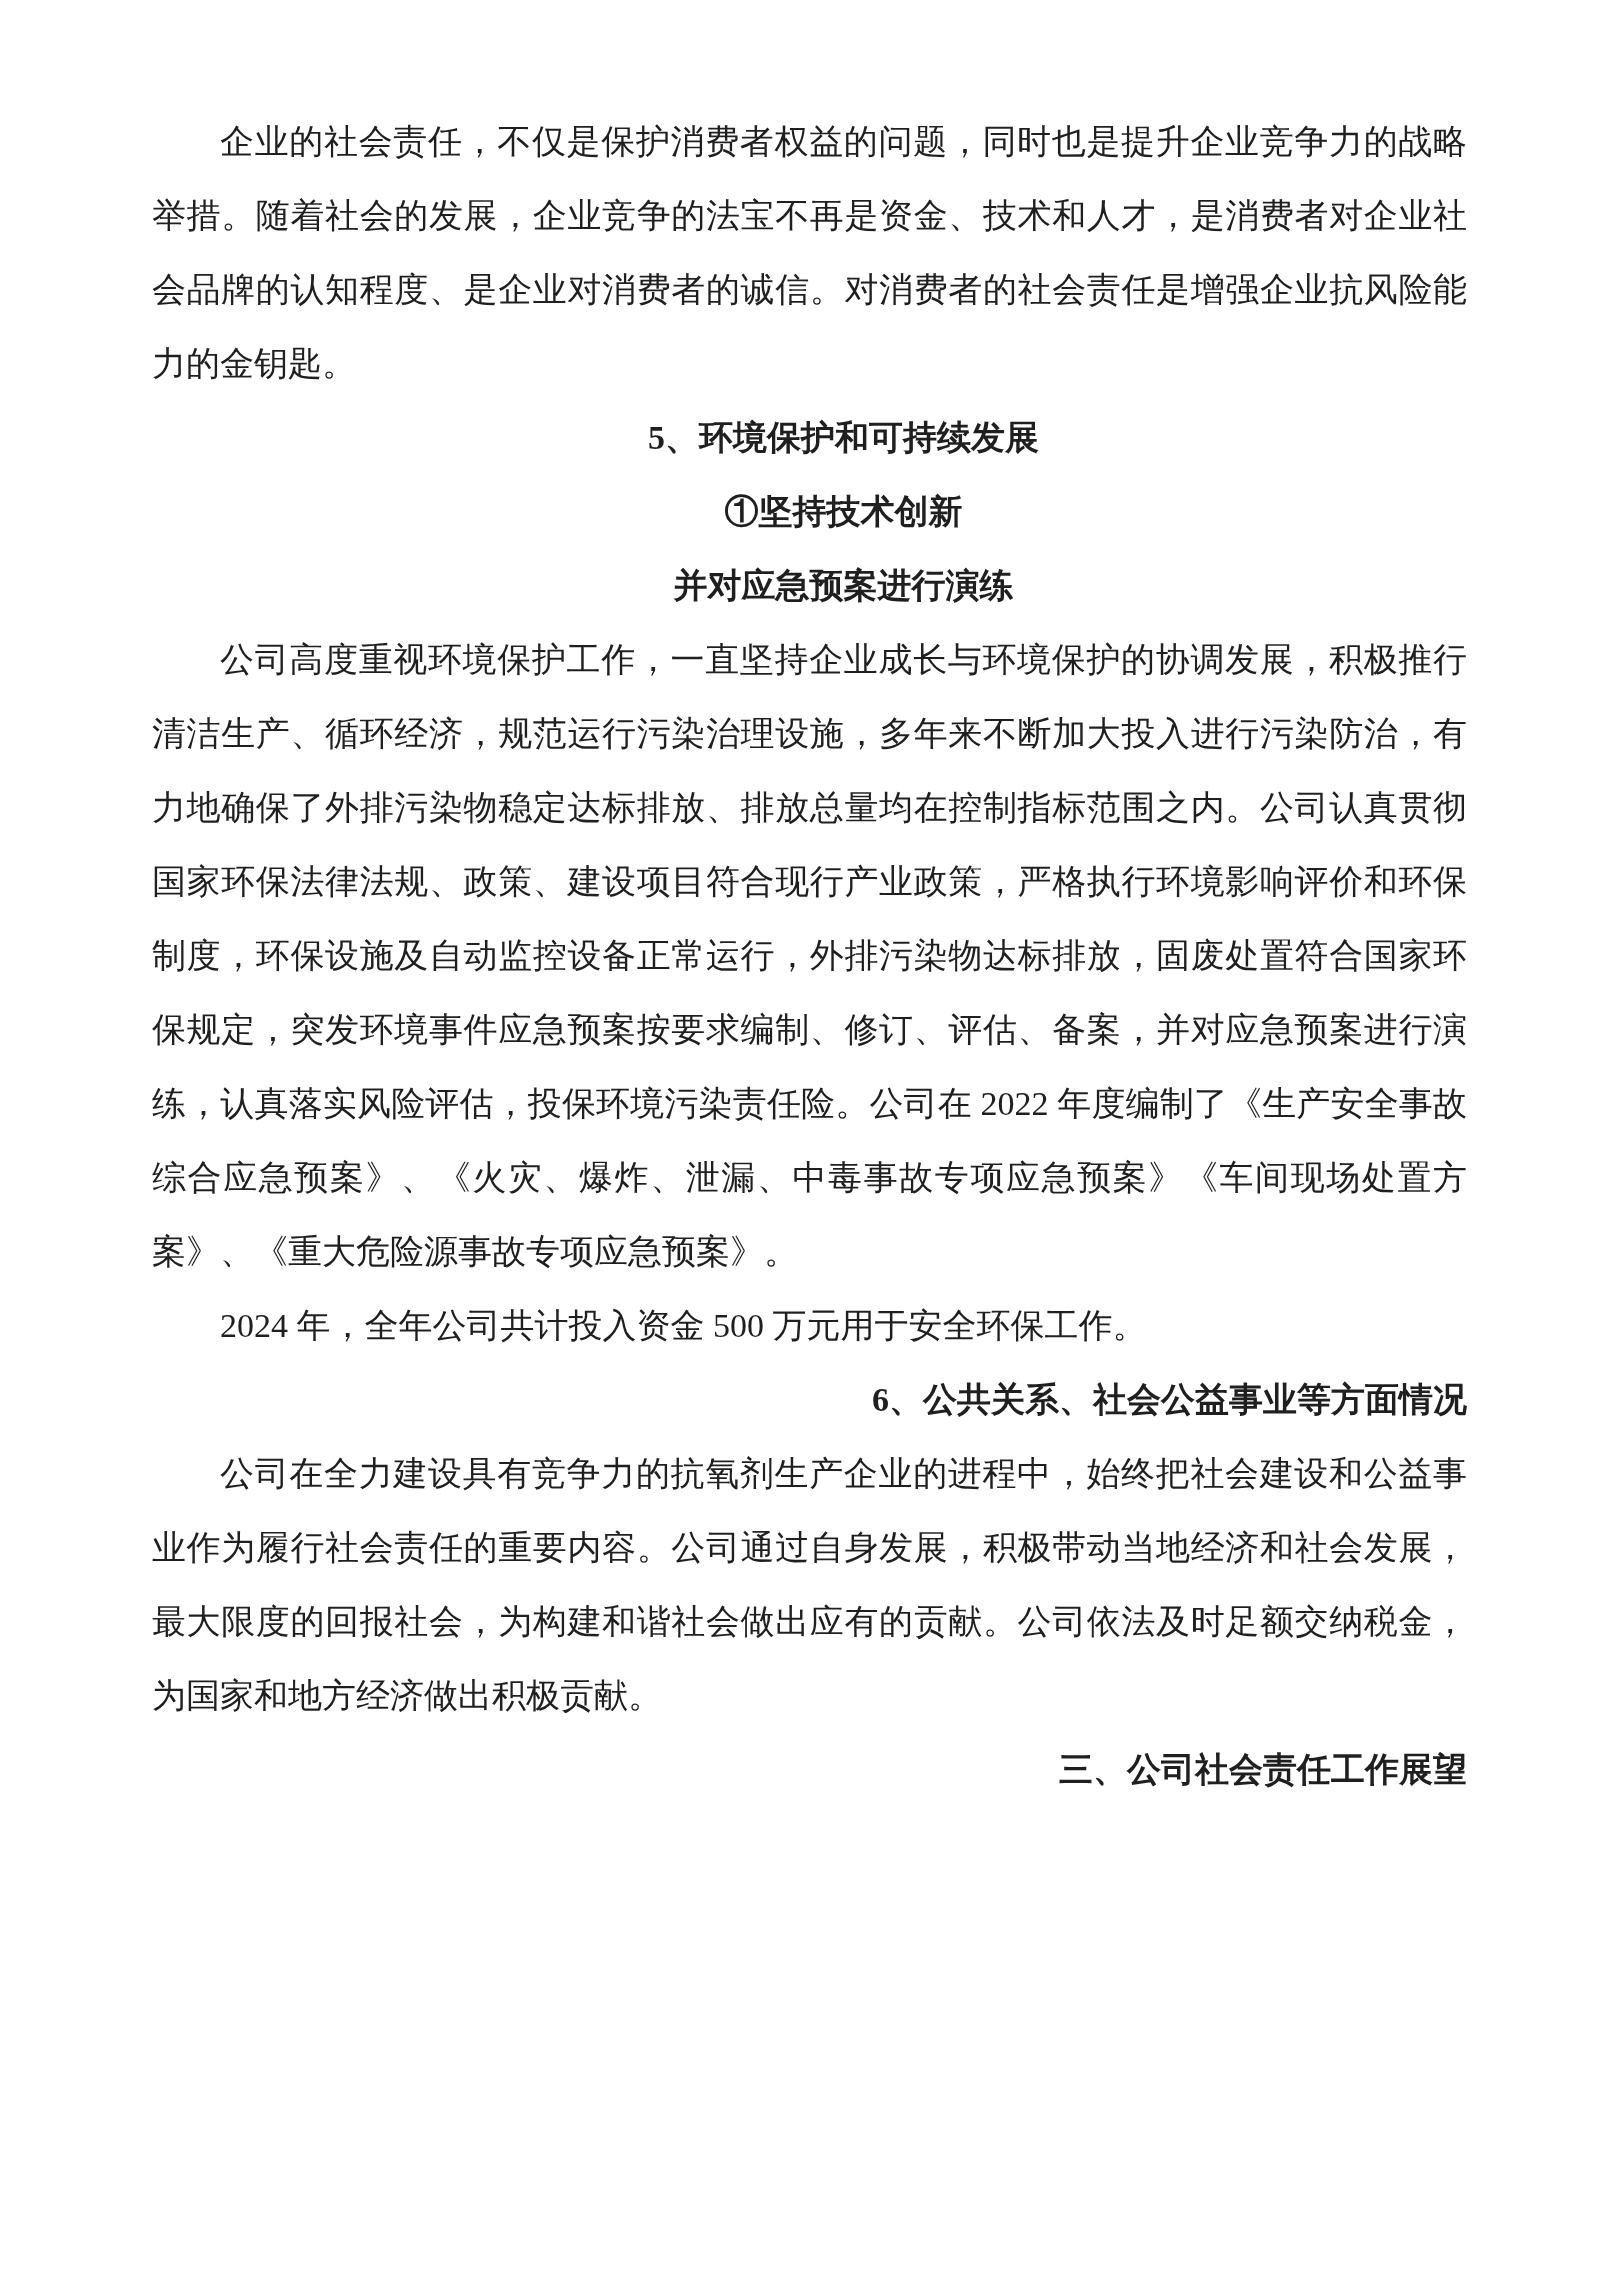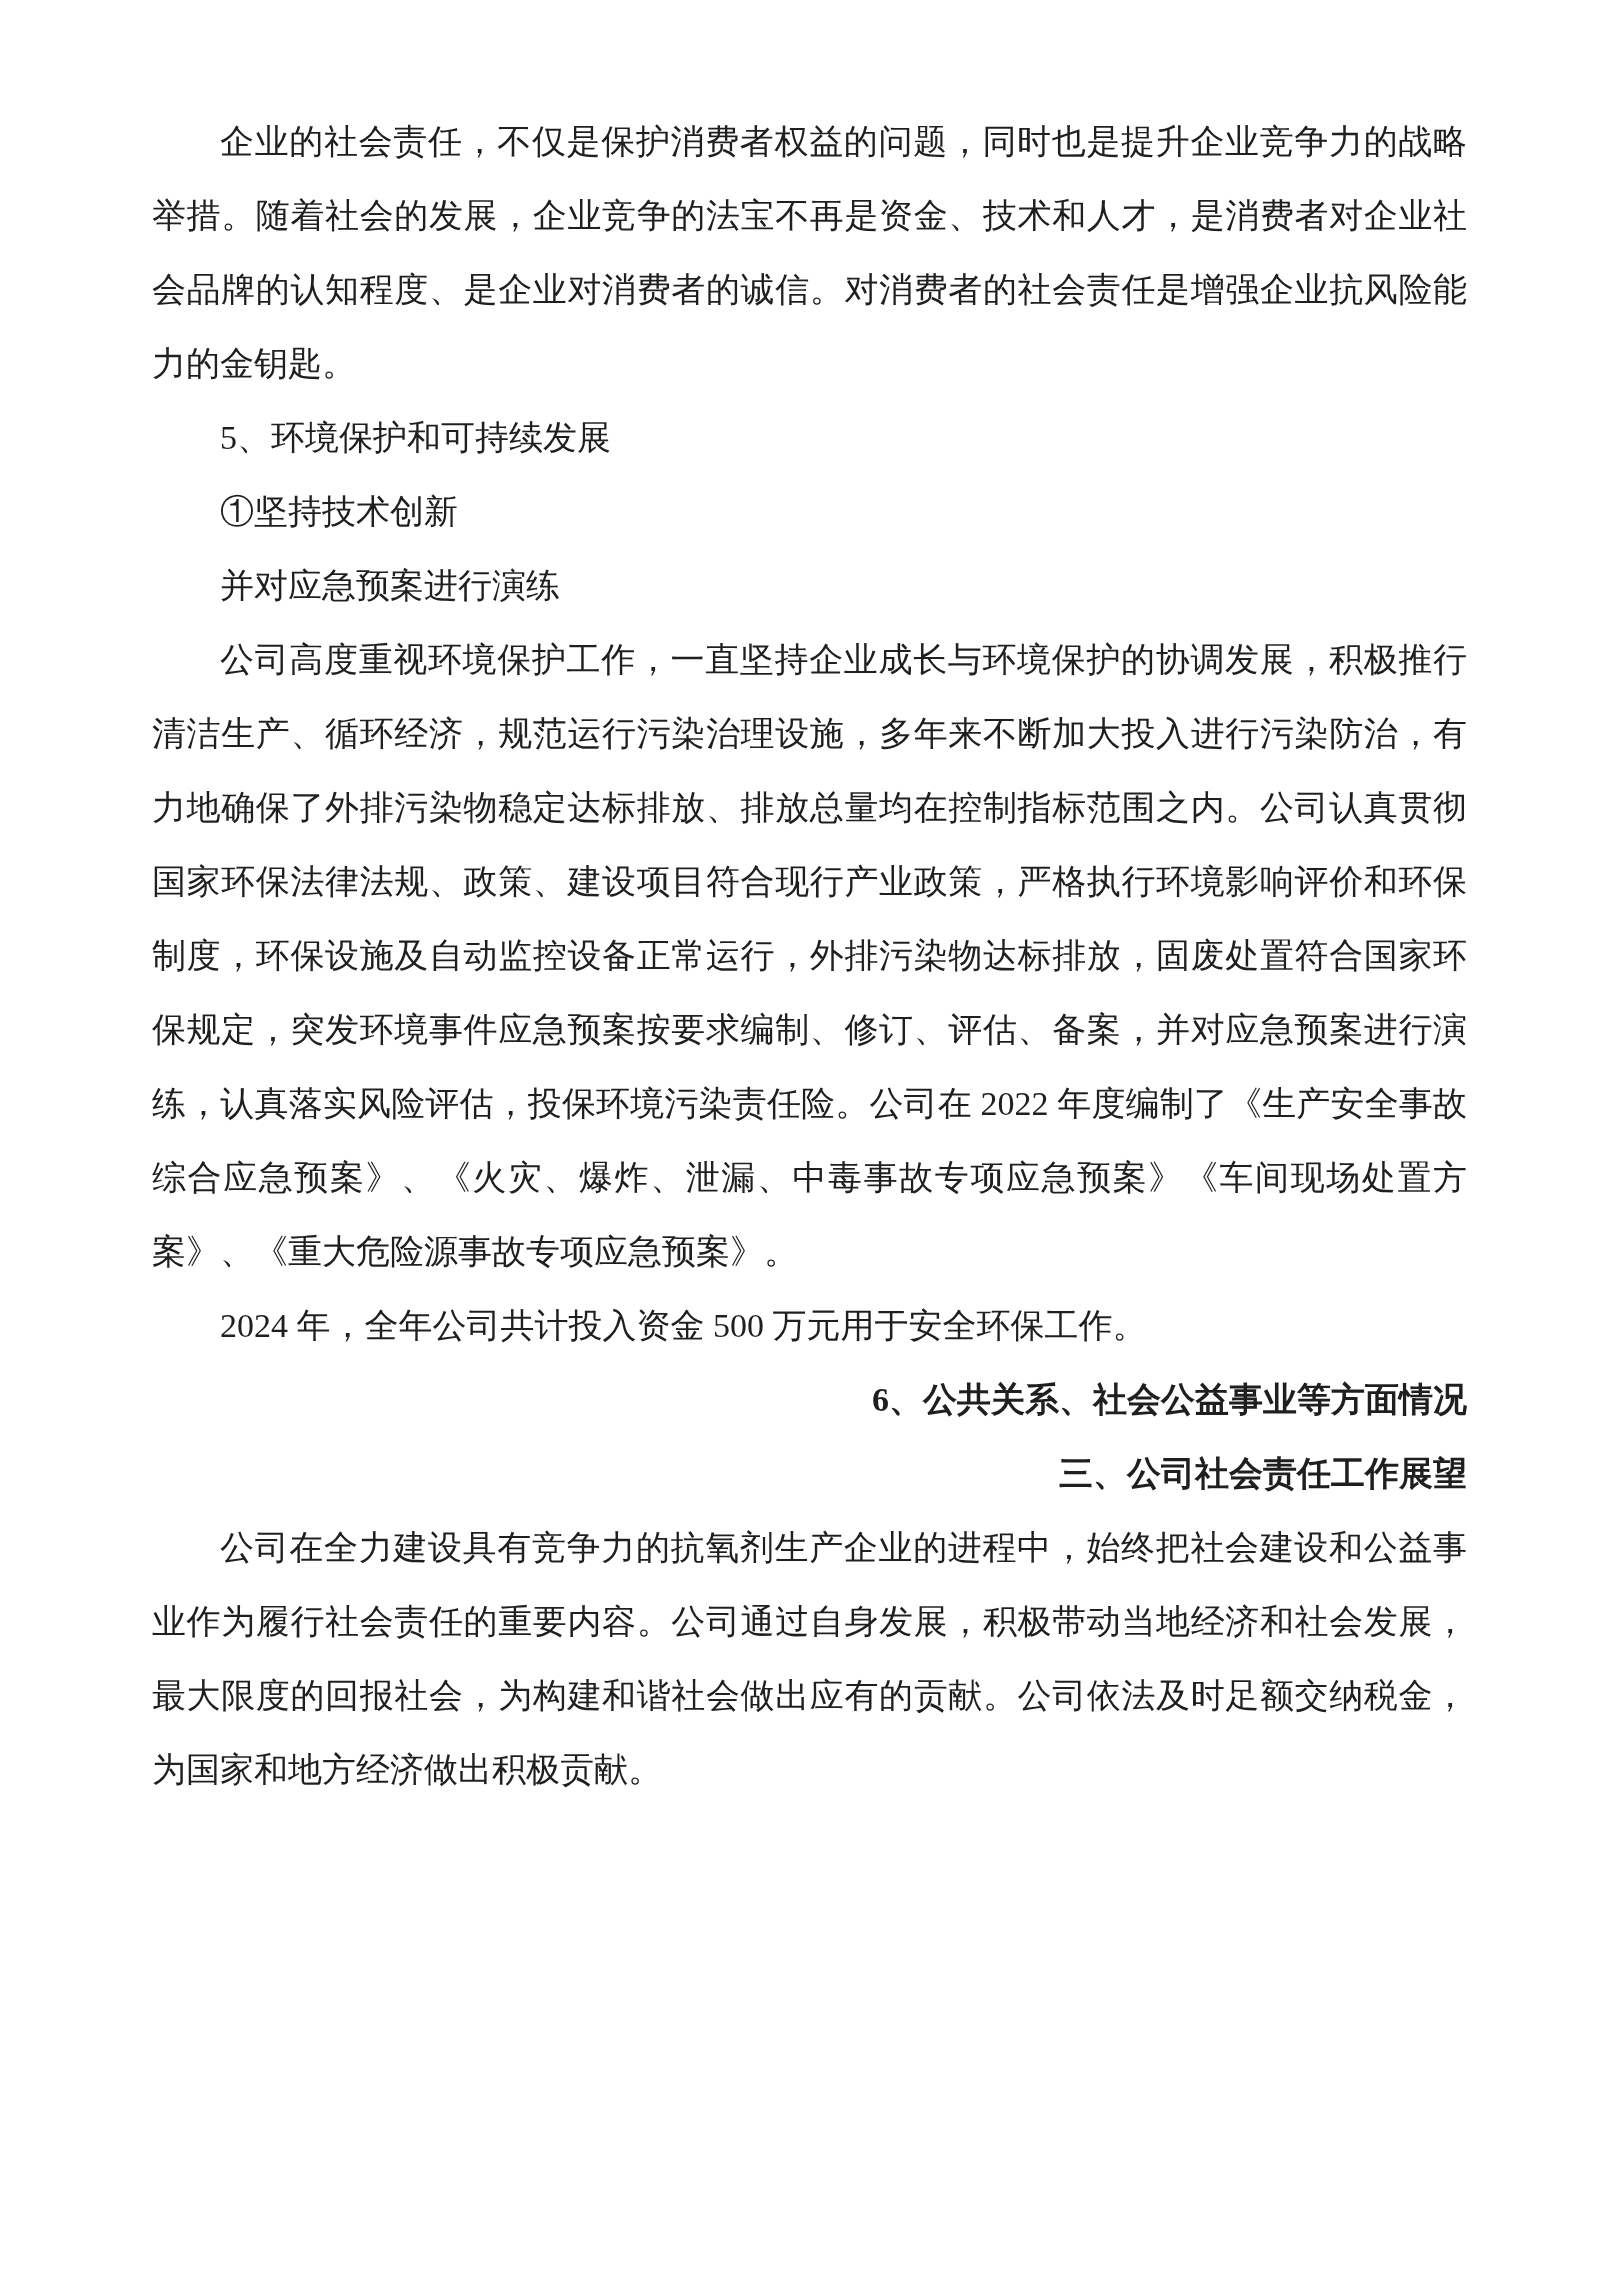--- a/index.html
+++ b/index.html
@@ -33,33 +33,33 @@
     letter-spacing: 0;
     word-break: break-all;
     font-kerning: none;
   }
   .para.bold-heading {
     font-weight: 700;
     text-align: right;
   }
   .para.plain-heading,
   .para.subheading {
-    font-weight: 400;
-    text-align: left;
+    font-weight: 700;
+    text-align: center;
   }
 </style>
 </head>
 <body>
 
 <div class="page">
   <div class="doc-body">
       <p class="para body">企业的社会责任，不仅是保护消费者权益的问题，同时也是提升企业竞争力的战略举措。随着社会的发展，企业竞争的法宝不再是资金、技术和人才，是消费者对企业社会品牌的认知程度、是企业对消费者的诚信。对消费者的社会责任是增强企业抗风险能力的金钥匙。</p>
       <p class="para plain-heading">5、环境保护和可持续发展</p>
       <p class="para subheading">①坚持技术创新</p>
       <p class="para subheading">并对应急预案进行演练</p>
       <p class="para body">公司高度重视环境保护工作，一直坚持企业成长与环境保护的协调发展，积极推行清洁生产、循环经济，规范运行污染治理设施，多年来不断加大投入进行污染防治，有力地确保了外排污染物稳定达标排放、排放总量均在控制指标范围之内。公司认真贯彻国家环保法律法规、政策、建设项目符合现行产业政策，严格执行环境影响评价和环保制度，环保设施及自动监控设备正常运行，外排污染物达标排放，固废处置符合国家环保规定，突发环境事件应急预案按要求编制、修订、评估、备案，并对应急预案进行演练，认真落实风险评估，投保环境污染责任险。公司在 2022 年度编制了《生产安全事故综合应急预案》、《火灾、爆炸、泄漏、中毒事故专项应急预案》《车间现场处置方案》、《重大危险源事故专项应急预案》。</p>
       <p class="para body">2024 年，全年公司共计投入资金 500 万元用于安全环保工作。</p>
       <p class="para bold-heading">6、公共关系、社会公益事业等方面情况</p>
+      <p class="para body">公司在全力建设具有竞争力的抗氧剂生产企业的进程中，始终把社会建设和公益事业作为履行社会责任的重要内容。公司通过自身发展，积极带动当地经济和社会发展，最大限度的回报社会，为构建和谐社会做出应有的贡献。公司依法及时足额交纳税金，为国家和地方经济做出积极贡献。</p>
       <p class="para bold-heading">三、公司社会责任工作展望</p>
-      <p class="para body">公司在全力建设具有竞争力的抗氧剂生产企业的进程中，始终把社会建设和公益事业作为履行社会责任的重要内容。公司通过自身发展，积极带动当地经济和社会发展，最大限度的回报社会，为构建和谐社会做出应有的贡献。公司依法及时足额交纳税金，为国家和地方经济做出积极贡献。</p>
     </div>
 </div>
 
 
 </body></html>

